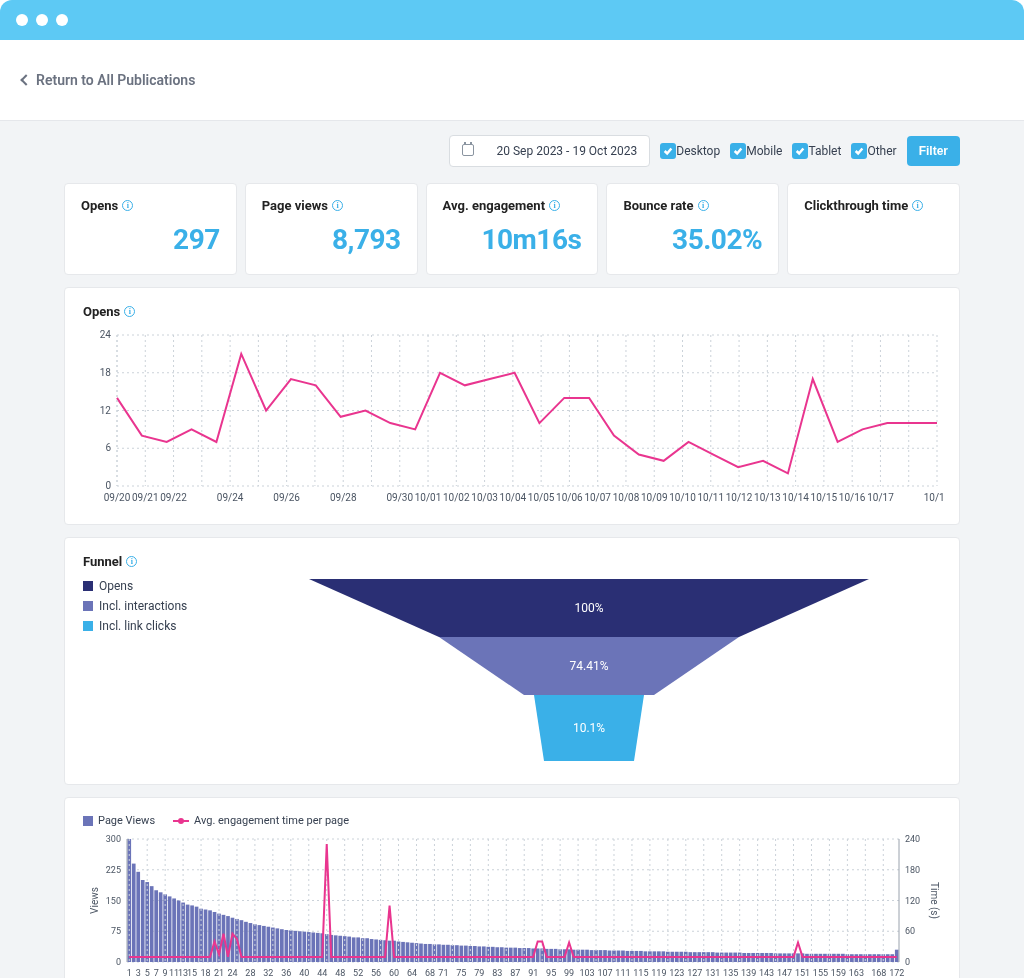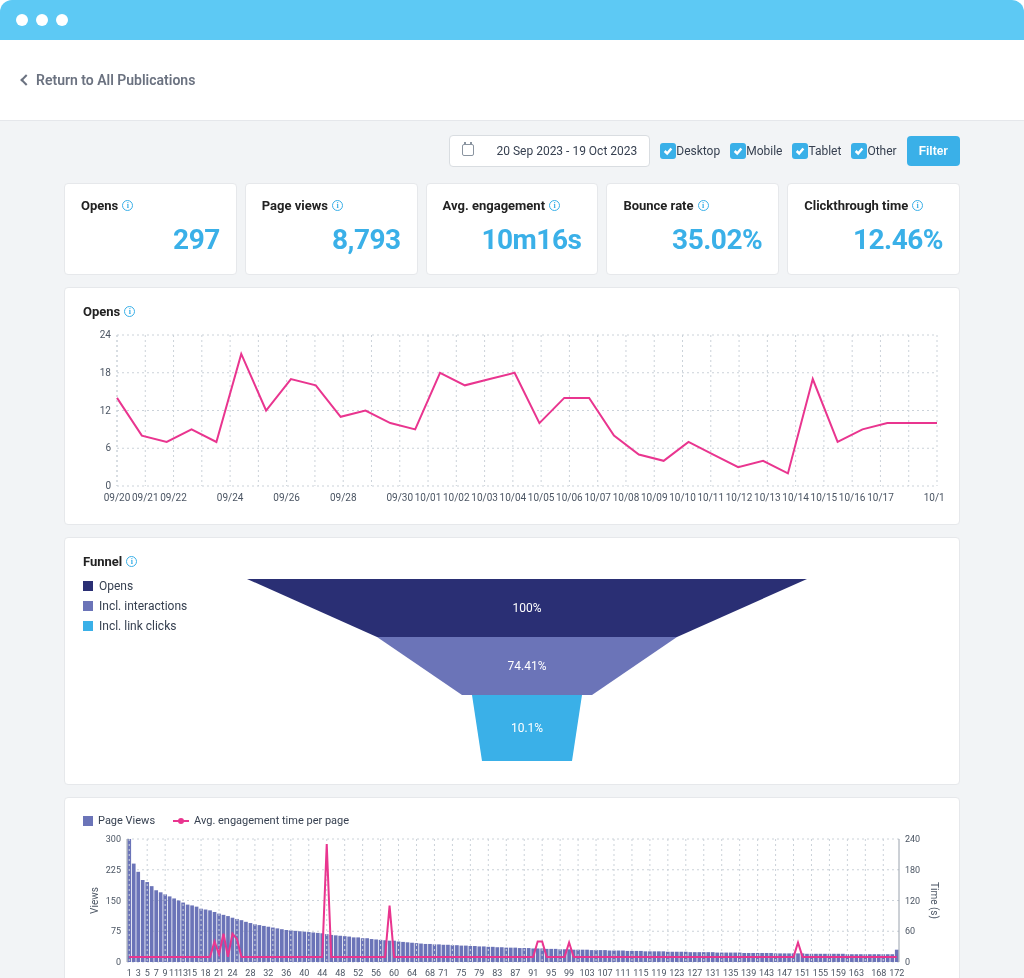--- a/index.html
+++ b/index.html
@@ -39,21 +39,21 @@
   .leg-line::after { content:''; position:absolute; left:5px; top:-4px; width:6px; height:6px; border-radius:50%; background: currentColor; }
 
   .chart-svg { display: block; }
   .axis-text { font-size: 10px; fill: #4b5563; }
   .grid-line { stroke: #cbd2d9; stroke-width: 1; stroke-dasharray: 2 3; }
   .series-line { stroke: #e9358f; stroke-width: 2; fill: none; }
 
   .funnel-area { display: flex; gap: 14px; }
   .funnel-legend { width: 140px; font-size: 12px; color: #374151; }
   .funnel-legend .row { display: flex; align-items: center; gap: 6px; margin-bottom: 6px; }
-  .funnel-wrap { flex: 1; display: flex; justify-content: flex-start; }
+  .funnel-wrap { flex: 1; display: flex; justify-content: center; }
 
   .combo-chart .axis-text { font-size: 9px; }
   .axis-title { font-size: 10px; fill: #4b5563; }
 </style>
 </head>
 <body>
 
 <div class="browser-frame">
   <div class="browser-bar">
     <div class="dot"></div>
@@ -138,21 +138,20 @@
               <span>Bounce rate</span>
               <i class="info-icon"></i>
             </div>
           <div class="metric-value">35.02%</div>
         </div>
         <div class="metric-card">
           <div class="metric-label">
               <span>Clickthrough time</span>
               <i class="info-icon"></i>
             </div>
-          <div class="metric-value">12.46%</div>
         </div>
       </div>
 
       <div class="panel">
         <div class="panel-title">
             <span>Opens</span>
             <i class="info-icon"></i>
           </div>
         <svg id="opens-chart" class="chart-svg" width="860" height="175">
             <line x1="34" x2="854" y1="157" y2="157" class="grid-line"></line>

